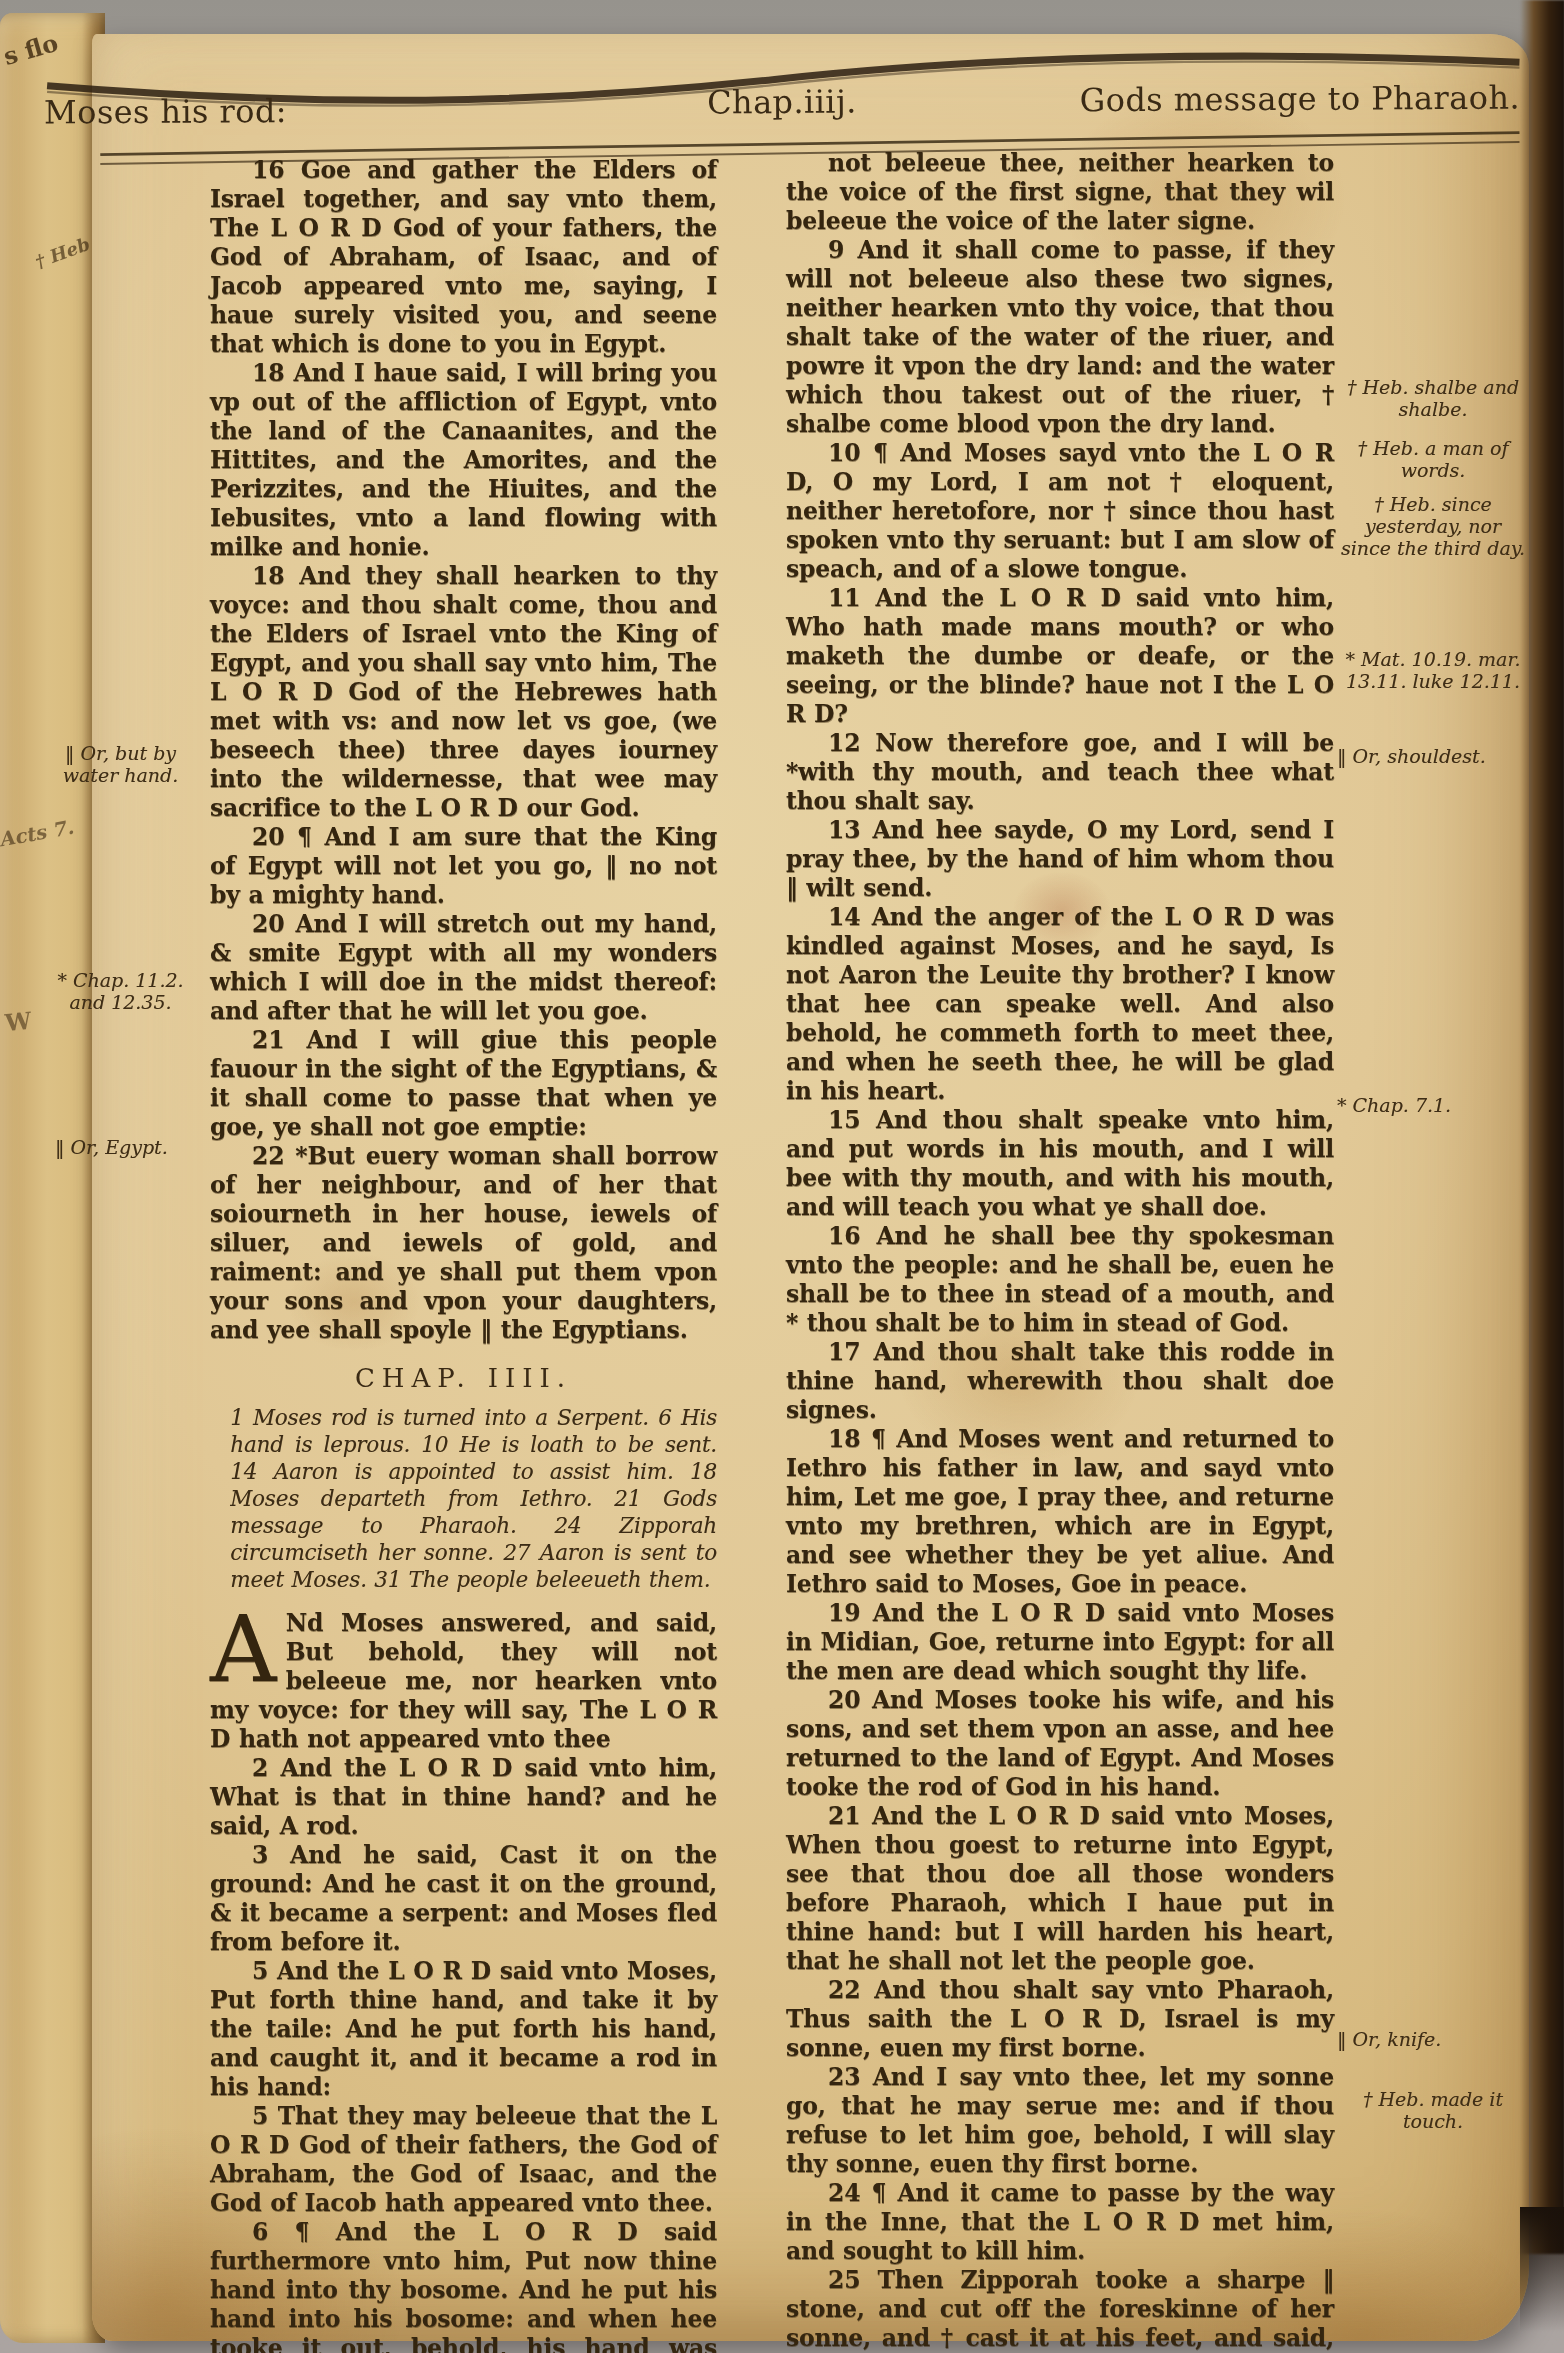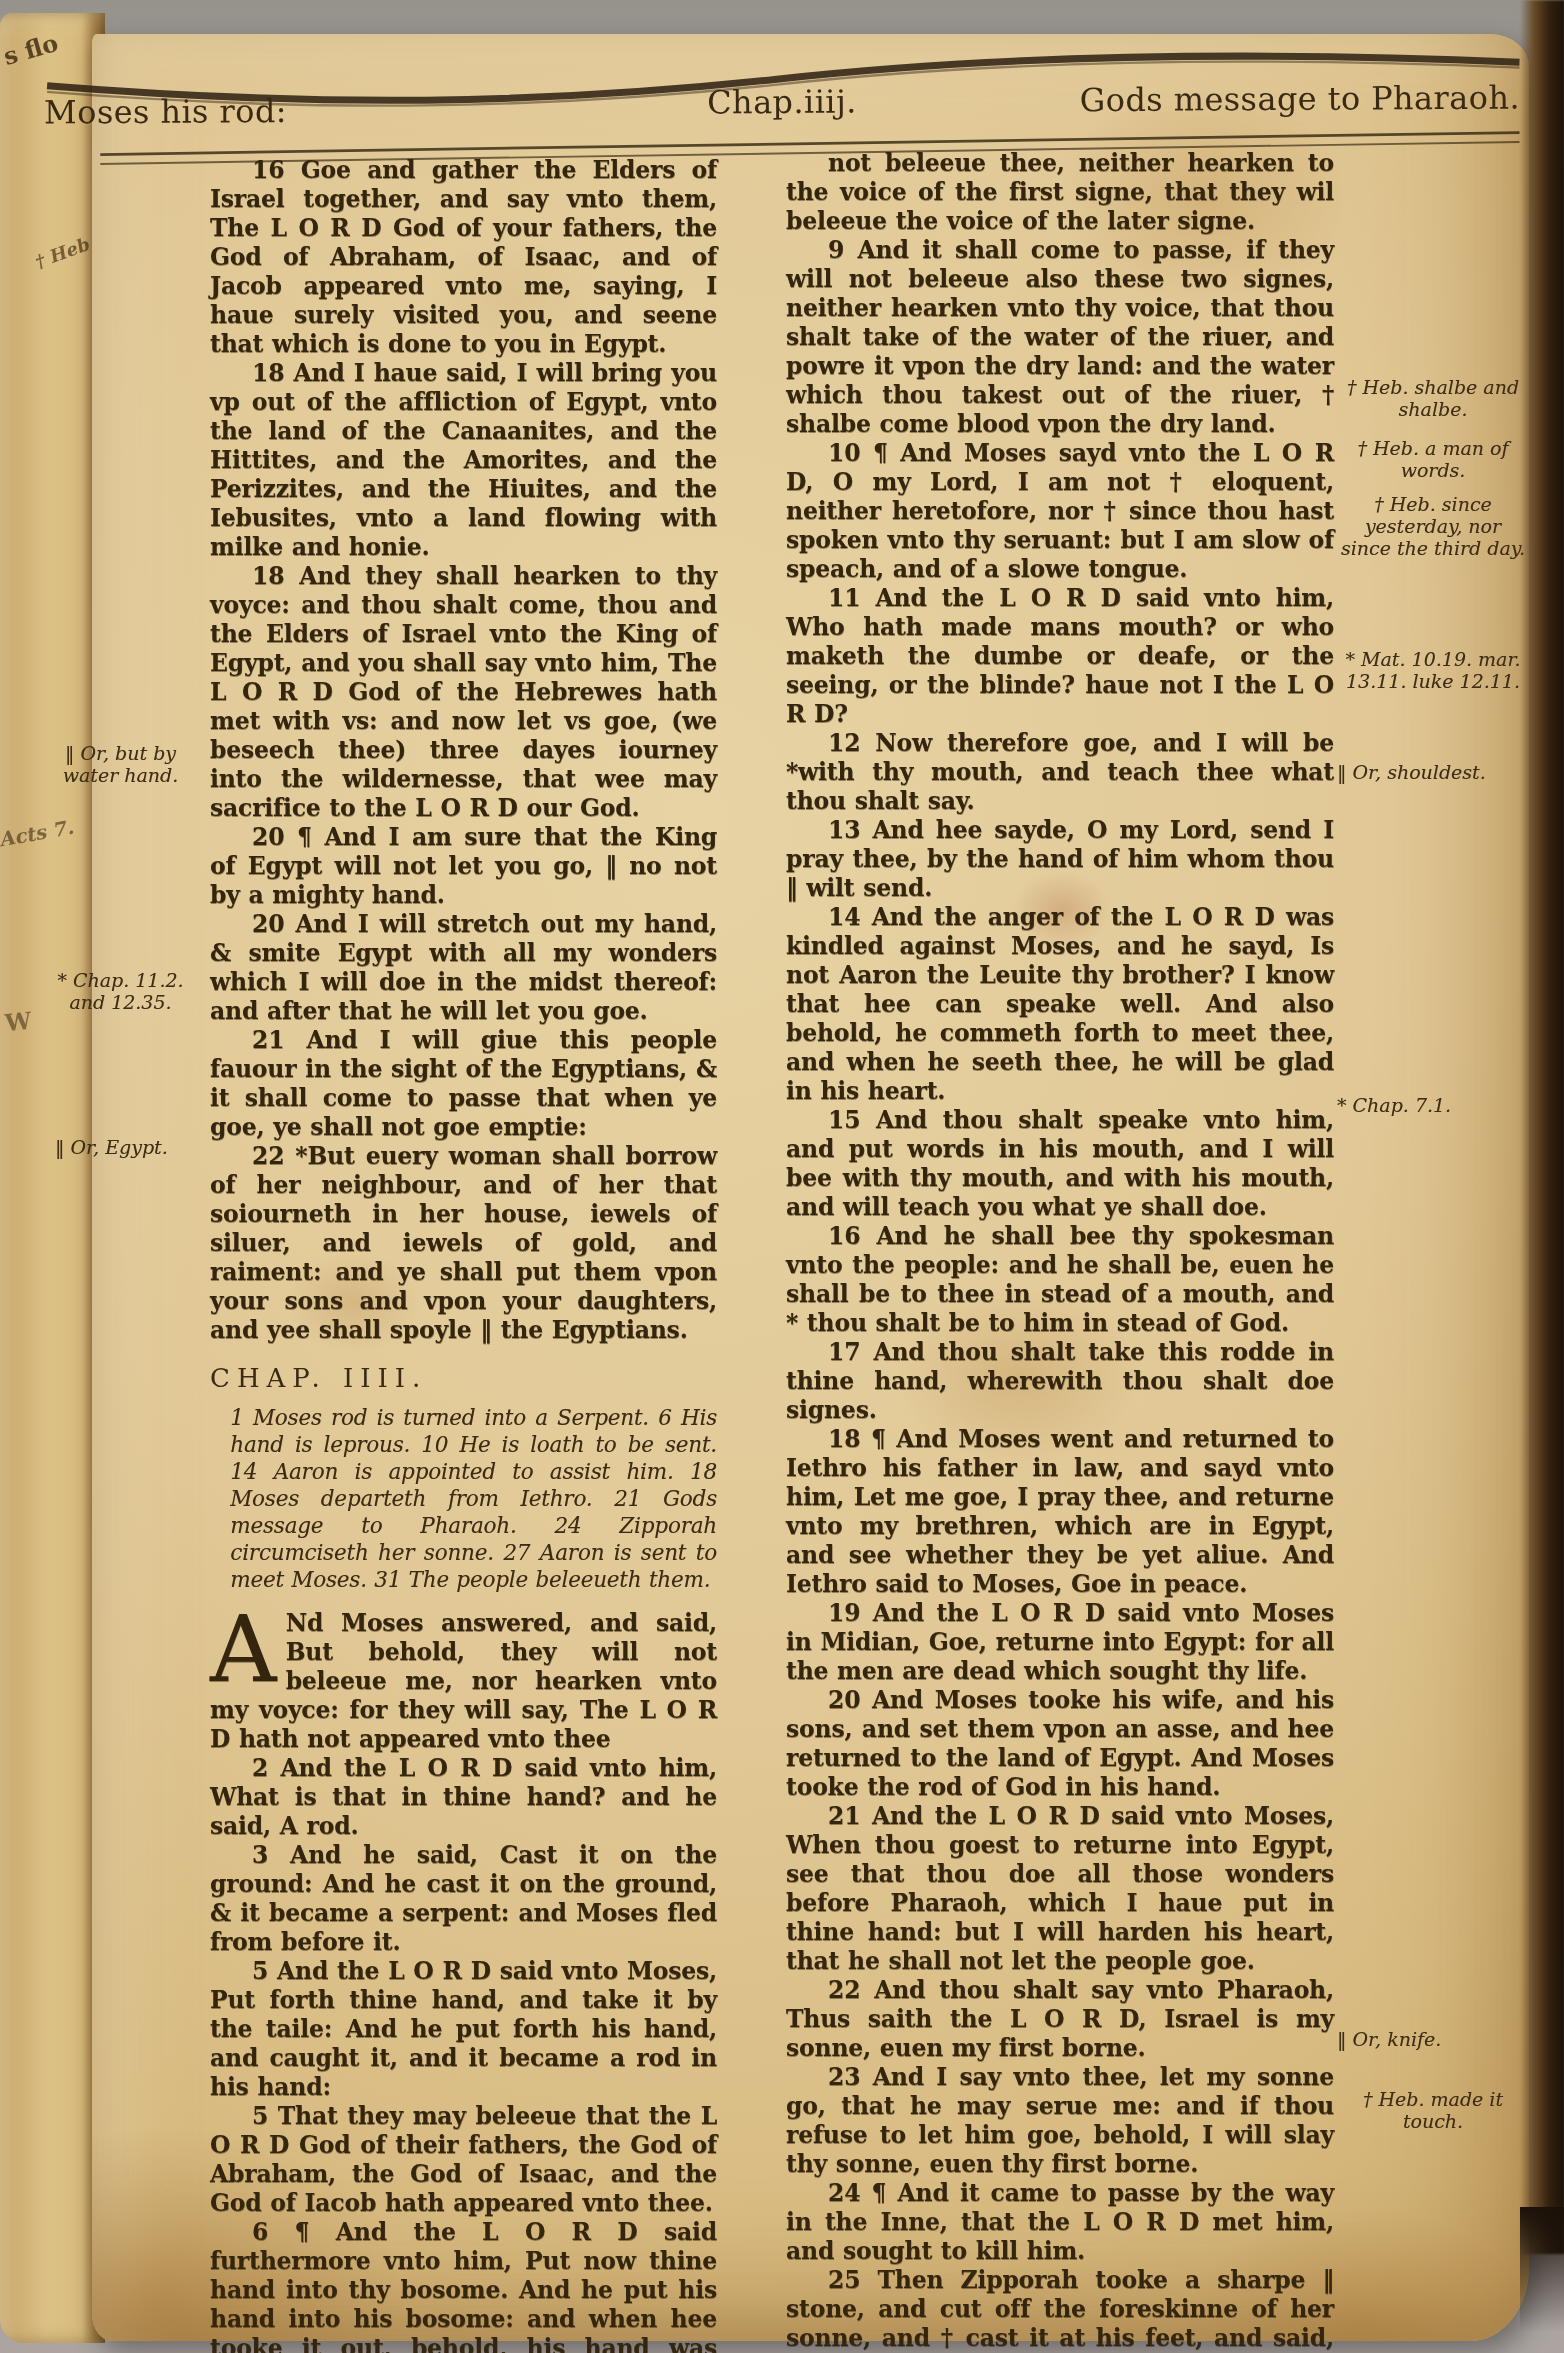--- a/index.html
+++ b/index.html
@@ -50,40 +50,40 @@
   .running-head .rh-center{position:absolute;left:782px;top:0;transform:translateX(-50%);}
   .running-head .rh-right{position:absolute;right:45px;top:0;}
   
   .col{position:absolute;text-align:justify;font-weight:700;color:#34250f;
     font-size:23.5px;line-height:29px;letter-spacing:-0.2px;word-spacing:0.8px;
     text-shadow:0.3px 0.5px 0.6px rgba(52,34,9,.45);}
   .col-left{left:210px;top:156px;width:507px;}
   .col-right{left:786px;top:149px;width:548px;}
   .col p{margin:0;text-indent:42px;}
   .col p.no-indent{text-indent:0;}
-  .chap-head{font-weight:400;text-indent:0 !important;
+  .chap-head{font-weight:400;text-align:center;text-indent:0 !important;
     font-size:26px;letter-spacing:7px;margin:19px 0 11px !important;color:#3a2a15;text-shadow:none;}
   .argument{font-style:italic;font-weight:400;font-size:21.5px;line-height:27px;
     text-indent:0 !important;padding-left:20.3px;margin-bottom:15.6px !important;
     color:#3b2b15;text-shadow:0.2px 0.3px 0.5px rgba(60,40,14,.35);}
   .dropcap{float:left;font-size:92px;line-height:70px;padding:6.3px 9.4px 0 0;font-weight:400;}
   
   .mnotes{position:absolute;top:0;}
   .mnotes p{position:absolute;margin:0;font-style:italic;font-weight:400;
     font-size:19px;line-height:22px;color:#3e2d16;text-shadow:0.2px 0.3px 0.4px rgba(60,40,14,.35);text-align:center;}
   .mnotes-left{left:55px;width:131px;}
   .mnotes-left p:nth-of-type(1){top:742px;}
   .mnotes-left p:nth-of-type(2){top:969px;}
   .mnotes-left p:nth-of-type(3){top:1136px;}
   .mnotes-right{left:1337px;width:192px;}
   .mnotes-right p:nth-of-type(1){top:376px;}
   .mnotes-right p:nth-of-type(2){top:437px;}
   .mnotes-right p:nth-of-type(3){top:493px;}
   .mnotes-right p:nth-of-type(4){top:648px;}
-  .mnotes-right p:nth-of-type(5){top:745px;margin-top:16px;}
+  .mnotes-right p:nth-of-type(5){top:745px;}
   .mnotes-right p:nth-of-type(6){top:1094px;}
   .mnotes-right p:nth-of-type(7){top:2028px;}
   .mnotes-right p:nth-of-type(8){top:2088px;}
 </style>
 </head>
 <body>
 
 <div class="prev-edge">
 
 <p>s flo</p>

